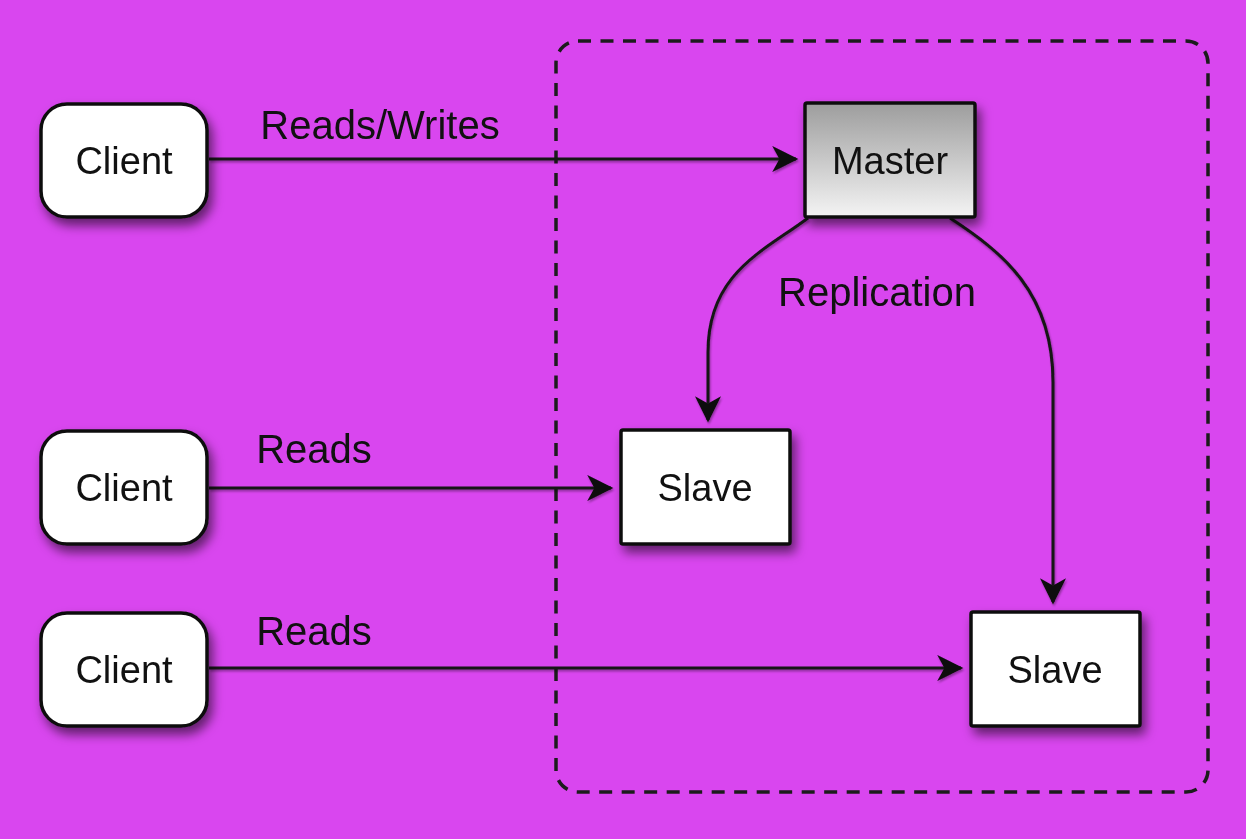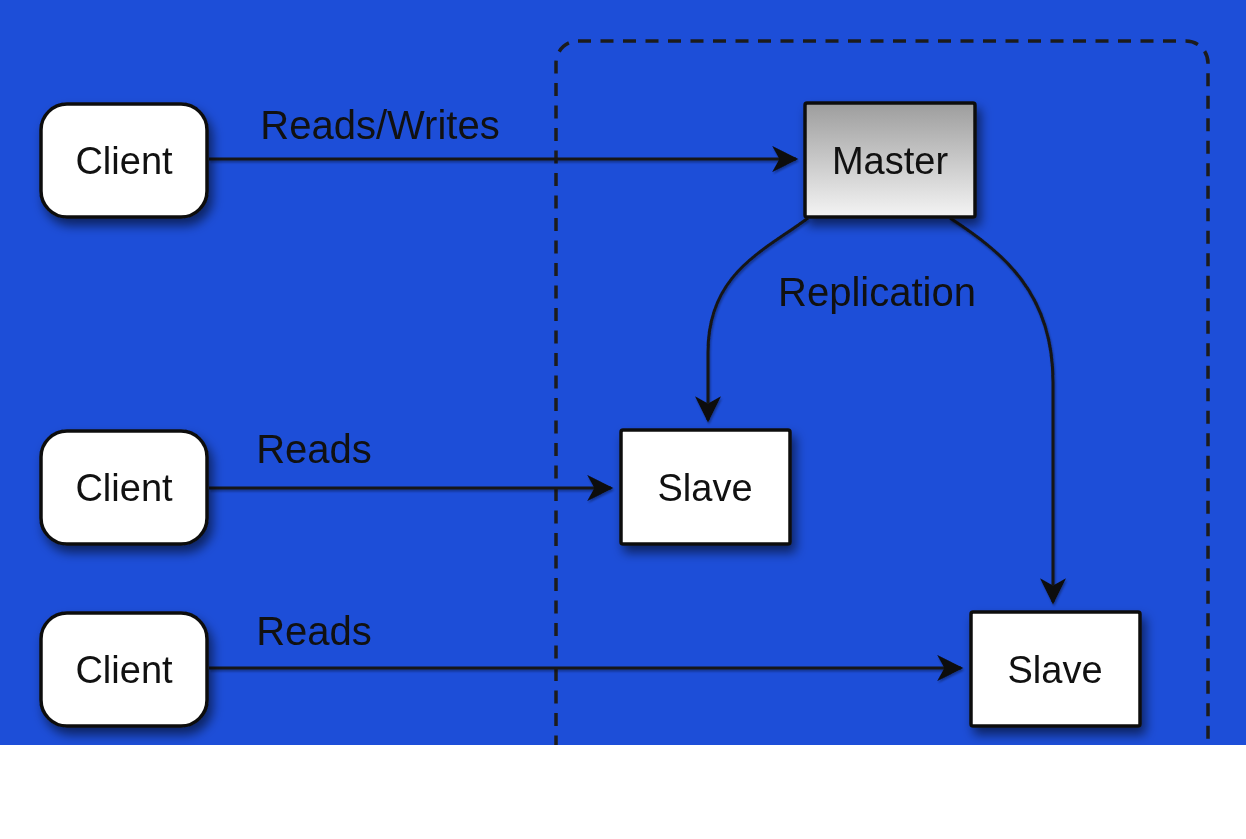--- a/index.html
+++ b/index.html
@@ -3,22 +3,22 @@
 <meta charset="utf-8">
 <style>
   html, body {
     margin: 0;
     padding: 0;
     background: #ffffff;
   }
   .canvas {
     position: relative;
     width: 1246px;
-    height: 745px;
-    background: #1d4ed8;
+    height: 839px;
+    background: #d946ef;
     font-family: "Liberation Sans", "DejaVu Sans", sans-serif;
     overflow: hidden;
   }
   svg { display: block; }
   .node-label {
     font-family: "Liberation Sans", "DejaVu Sans", sans-serif;
     font-size: 38px;
     fill: #111111;
   }
   .edge-label {

